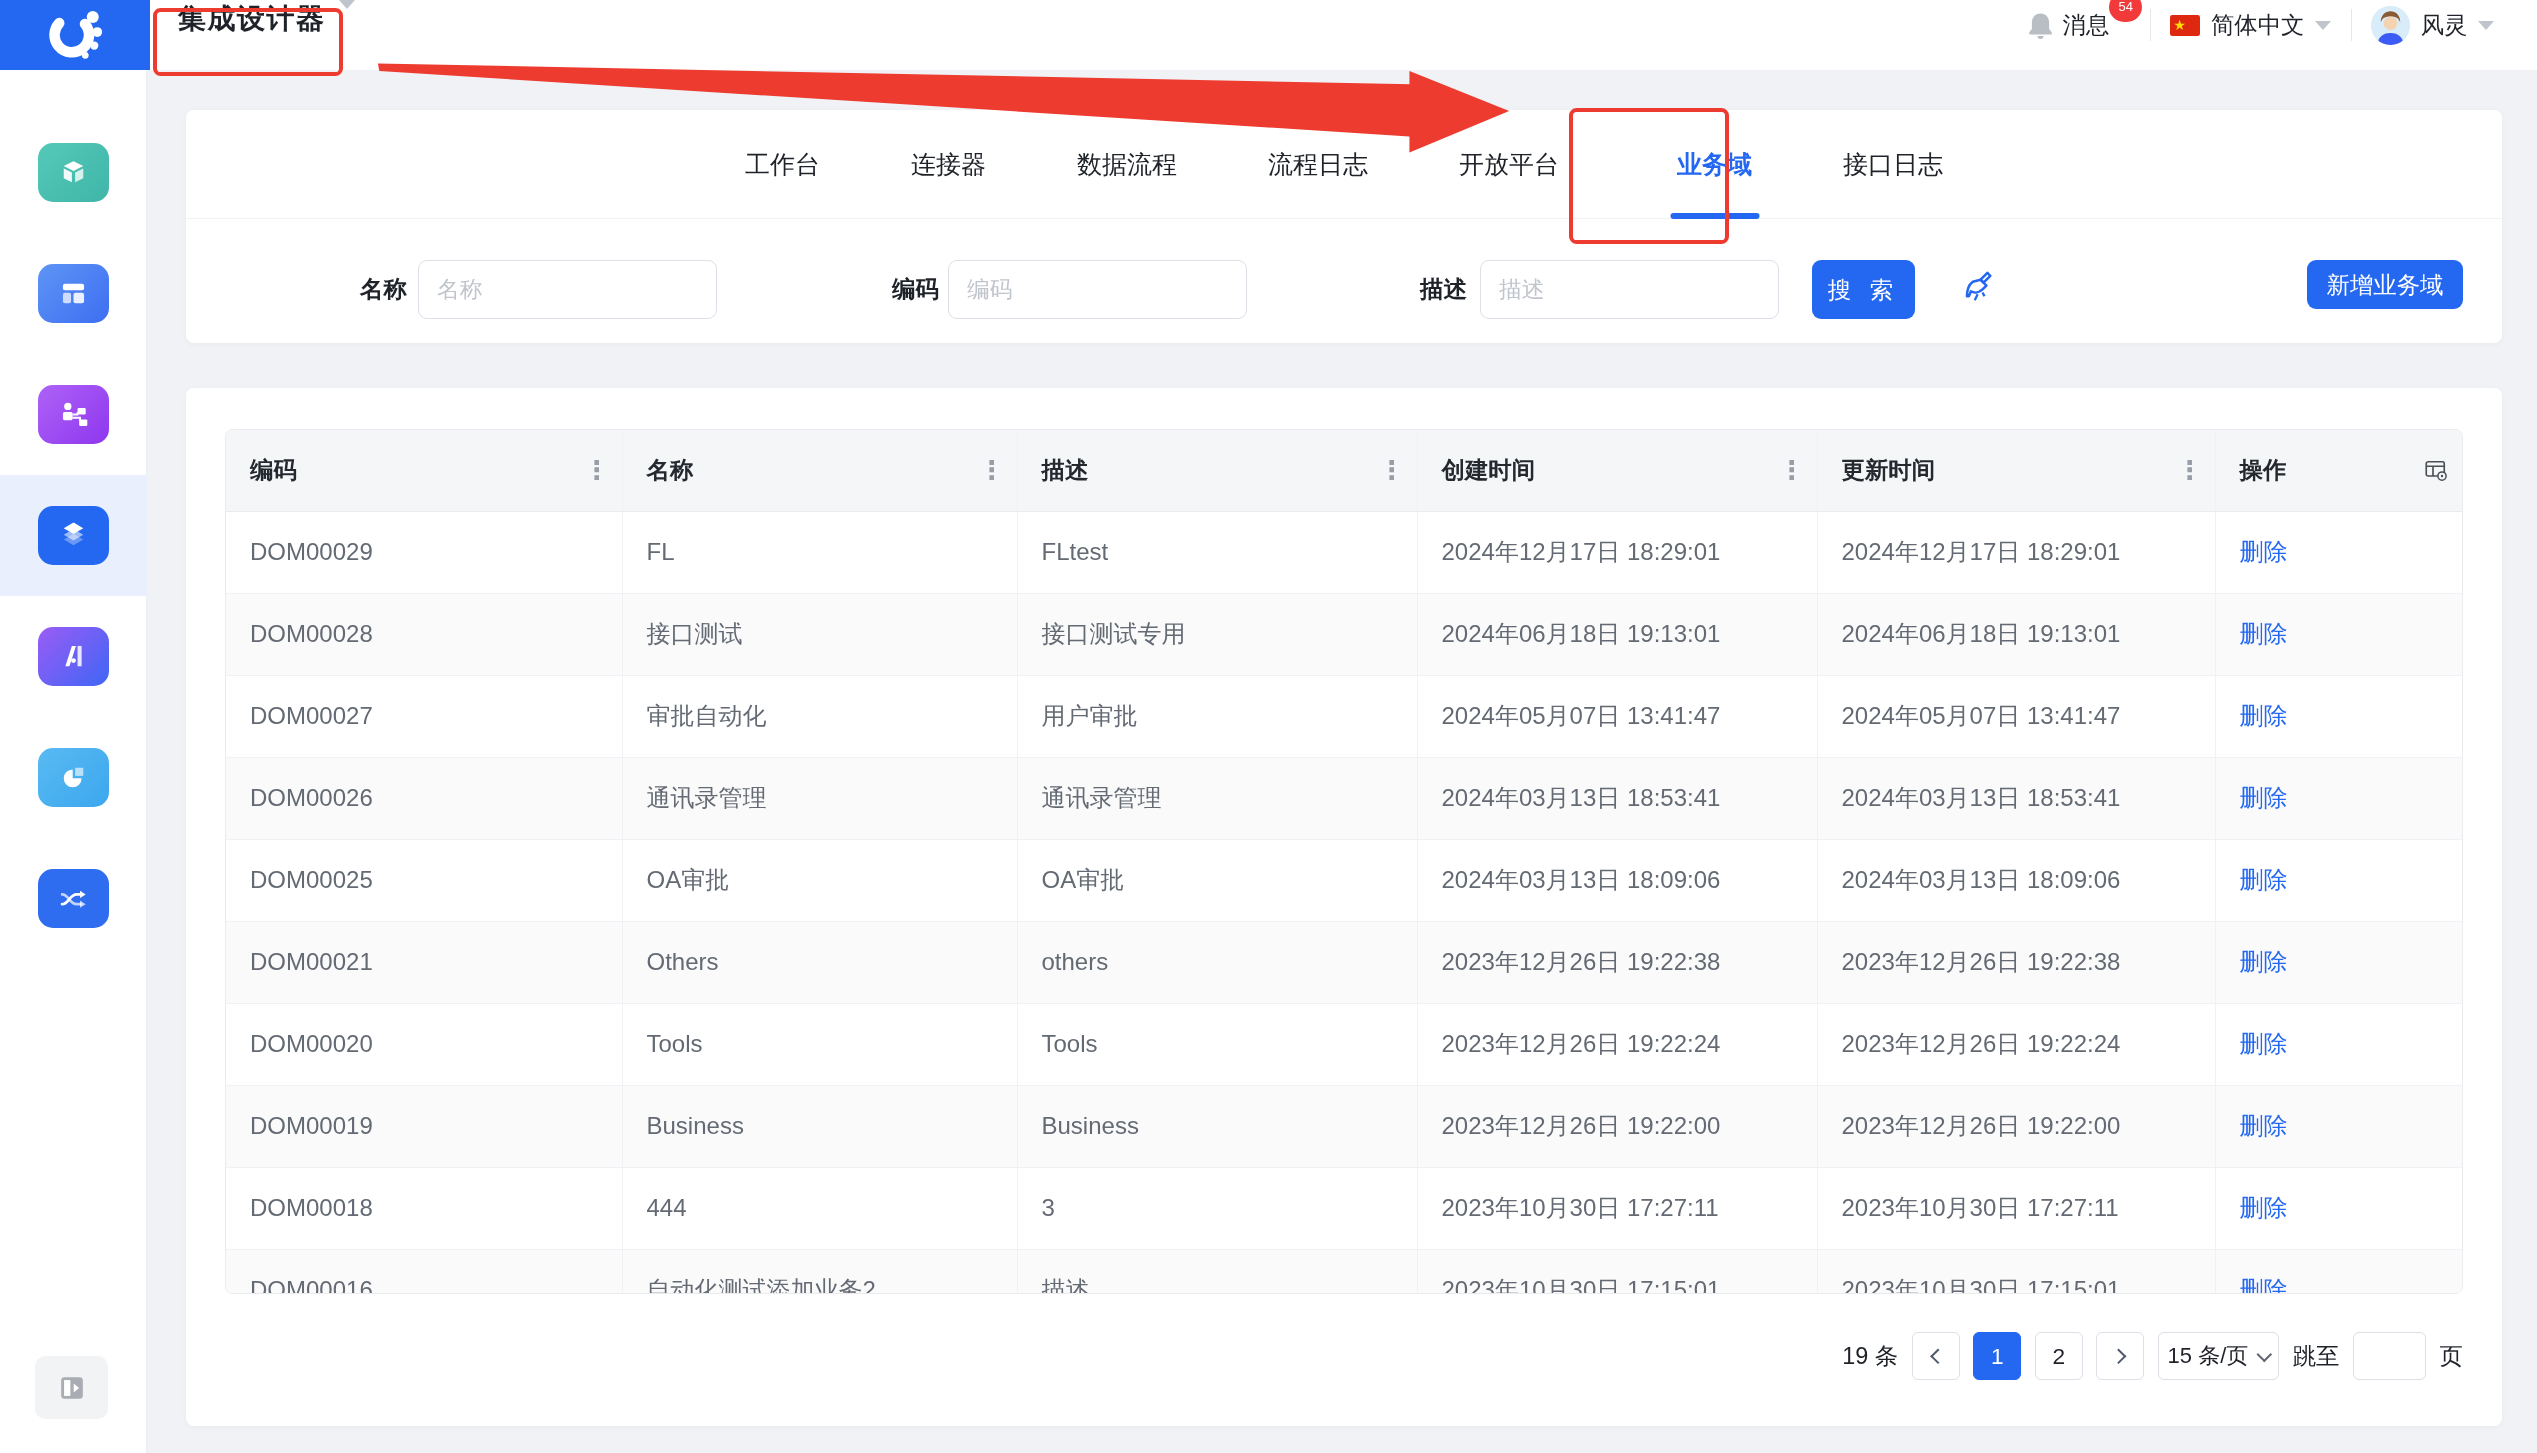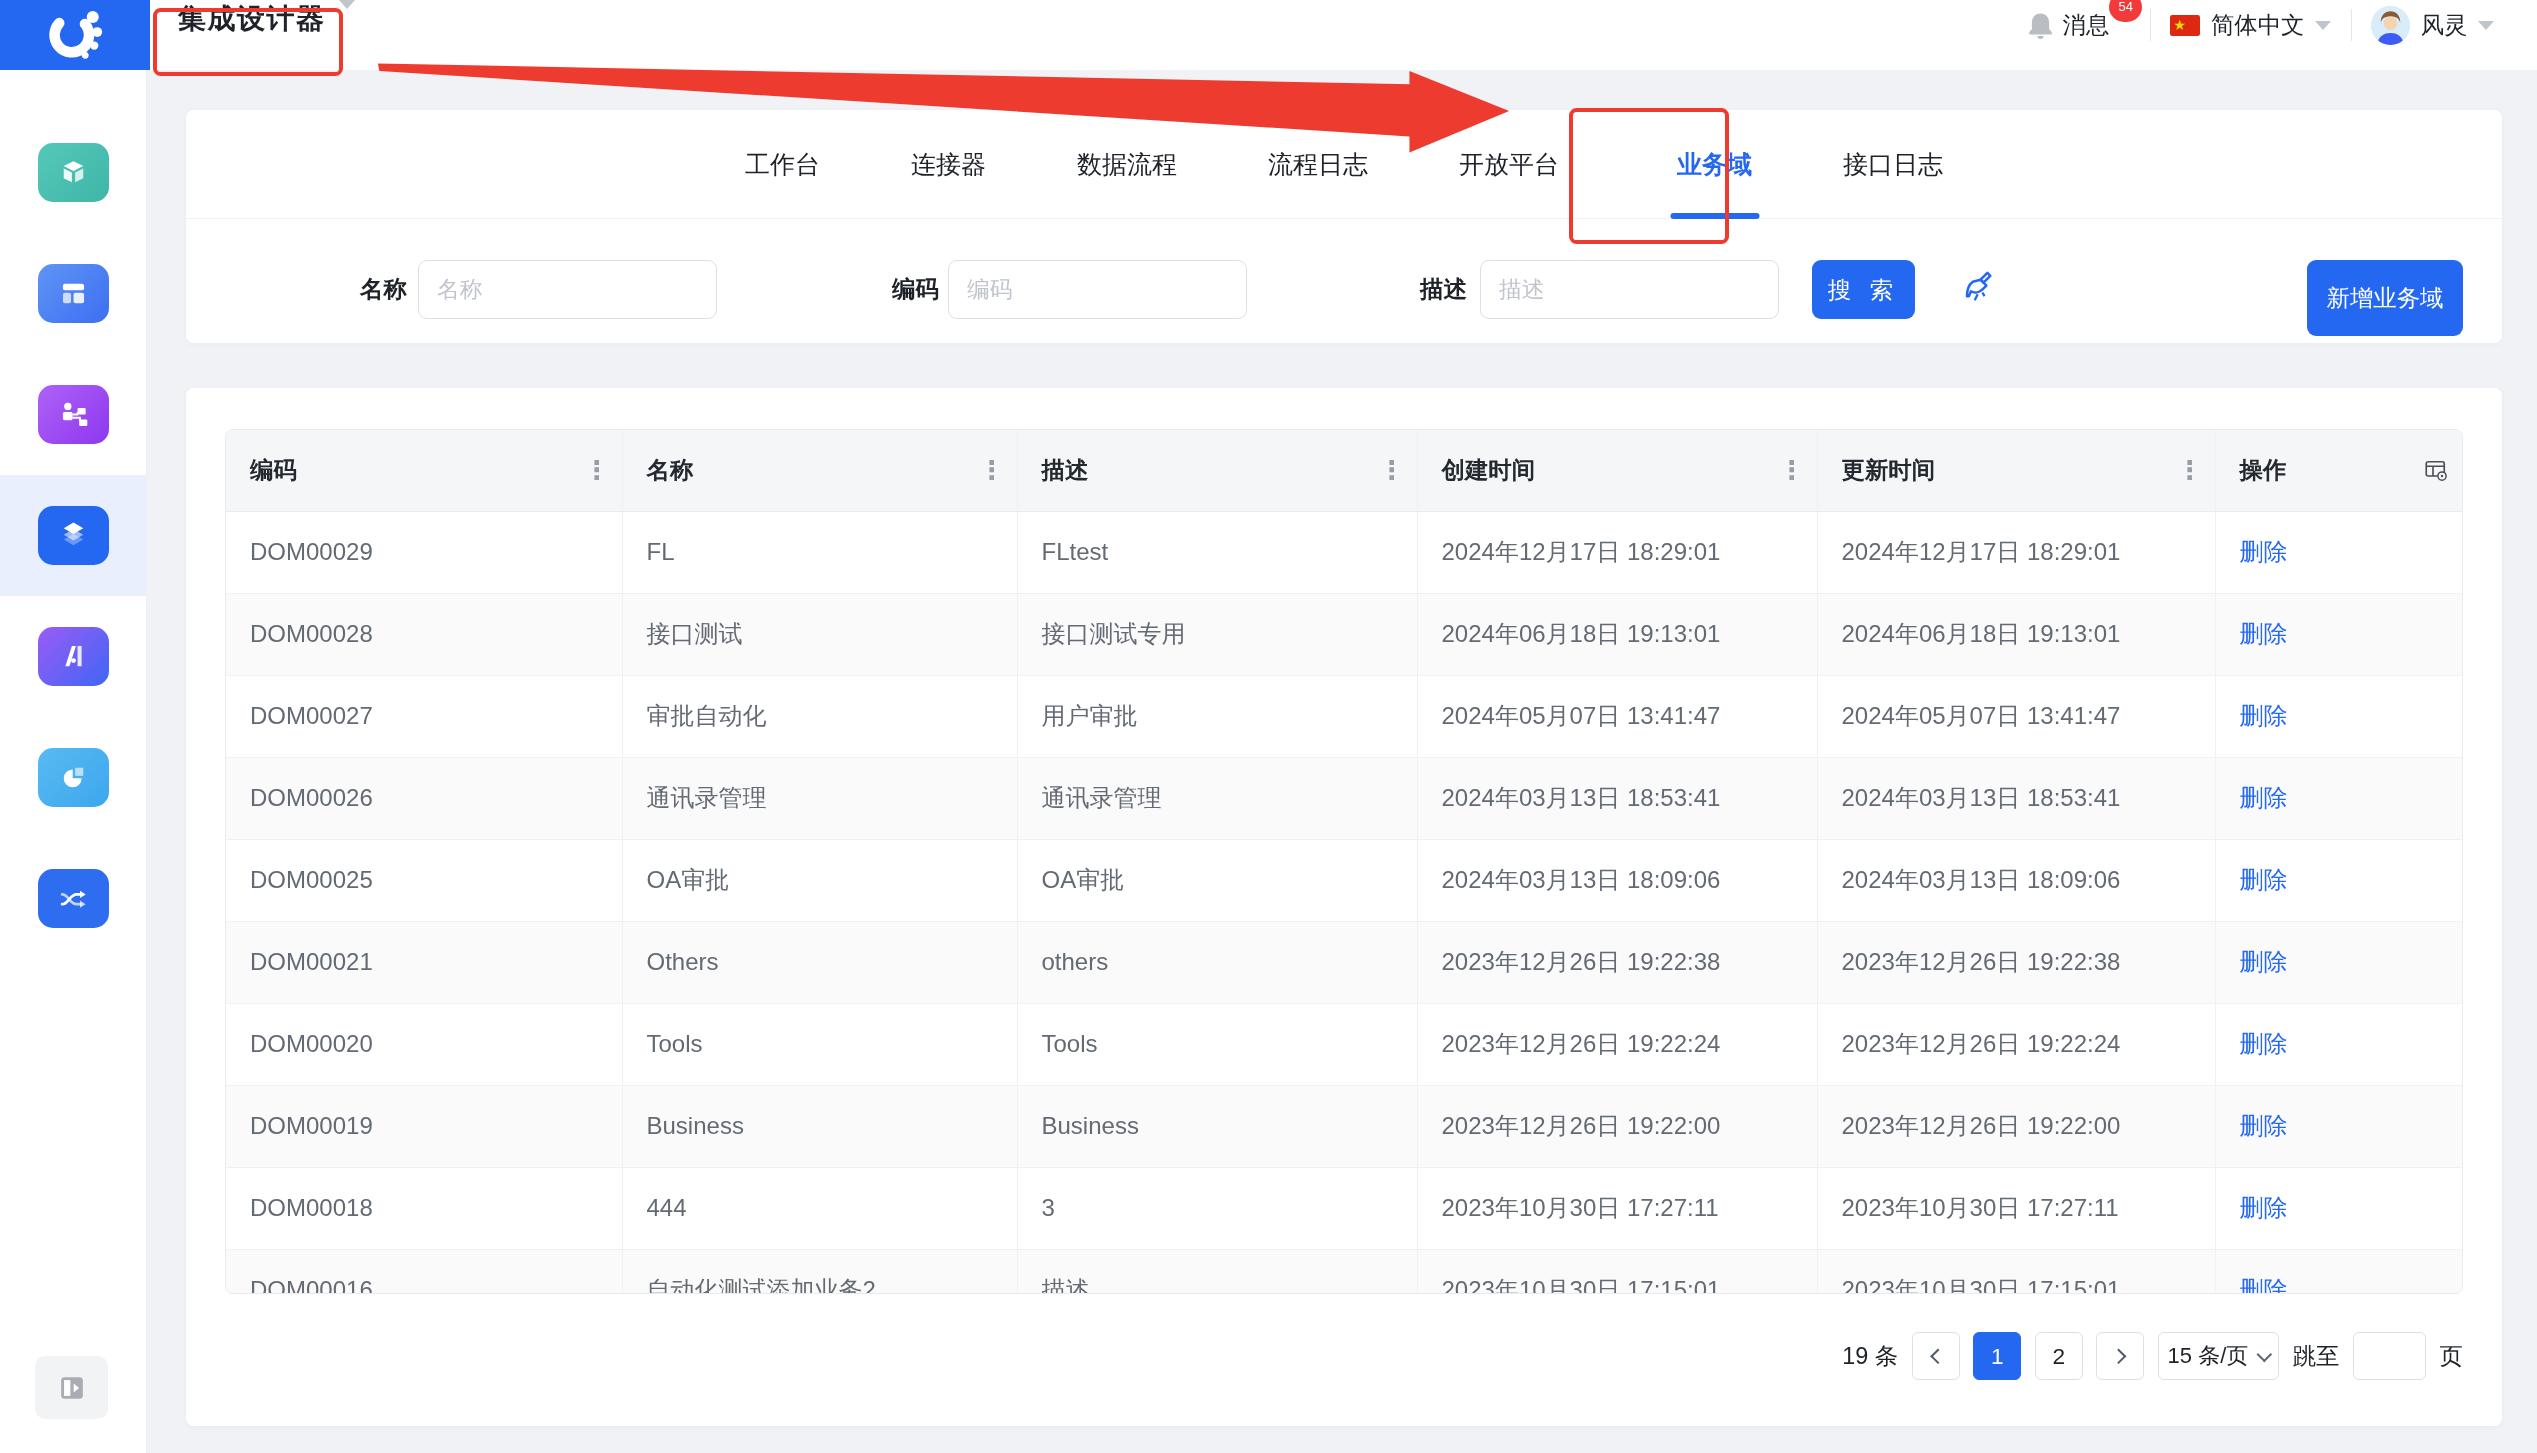--- a/index.html
+++ b/index.html
@@ -40,21 +40,21 @@
   .tab.active { color:#2468F2; font-weight:600;margin-left:27px; }
   .tab.active::after { content:""; position:absolute; bottom:0; left:50%; transform:translateX(-50%); width:89px; height:5.3px; border-radius:3px; background:#2468F2; }
 
   
   .filter-label { position:absolute; top:150px; height:59px; line-height:59px; font-size:23.4px; font-weight:600; color:#1F2329; }
   .filter-input { position:absolute; top:150px; height:59px; border:0.8px solid #DCDFE6; border-radius:9px; font-size:22.7px; color:#1F2329; padding:0 18px; outline:none; background:#fff; }
   .filter-input::placeholder { color:#C0C4CC; }
   .btn-primary { border:none; background:#2468F2; color:#fff; font-size:23.4px; border-radius:9px; cursor:pointer; }
   .search-btn { position:absolute; left:1626px; top:150px; width:103px; height:59px; letter-spacing:6px; }
   .broom-btn { position:absolute; left:1776px; top:159px; width:42px; height:42px; background:none; border:none; cursor:pointer; }
-  .add-btn { position:absolute; right:39px; top:150px; width:156px; height:76px; }
+  .add-btn { position:absolute; right:39px; top:150px; width:156px; height:49px; }
 
   
   .table-wrap { position:absolute; left:39px; top:41px; width:2238px; height:865px; border:0.8px solid #E9EBEF; border-radius:7.6px; overflow:hidden; }
   table { width:2236px; border-collapse:collapse; table-layout:fixed; }
   th { height:81px; background:#F5F6F8; text-align:left; padding-left:24px; font-size:23.4px; font-weight:600; color:#24292F; border-bottom:0.8px solid #E9EBEF; border-right:0.8px solid #EFF1F4; position:relative; }
   th:last-child { border-right:none; }
   td { height:82px; padding-left:24px; font-size:24px; color:#646A73; border-bottom:0.8px solid #F0F1F4; border-right:0.8px solid #F0F1F4; white-space:nowrap; overflow:hidden; }
   td:last-child { border-right:none; }
   tr.zebra td { background:#FAFAFB; }
   .kebab { position:absolute; right:12px; top:50%; transform:translateY(-50%); font-size:26px; color:#979EA7; cursor:pointer; line-height:1; }

